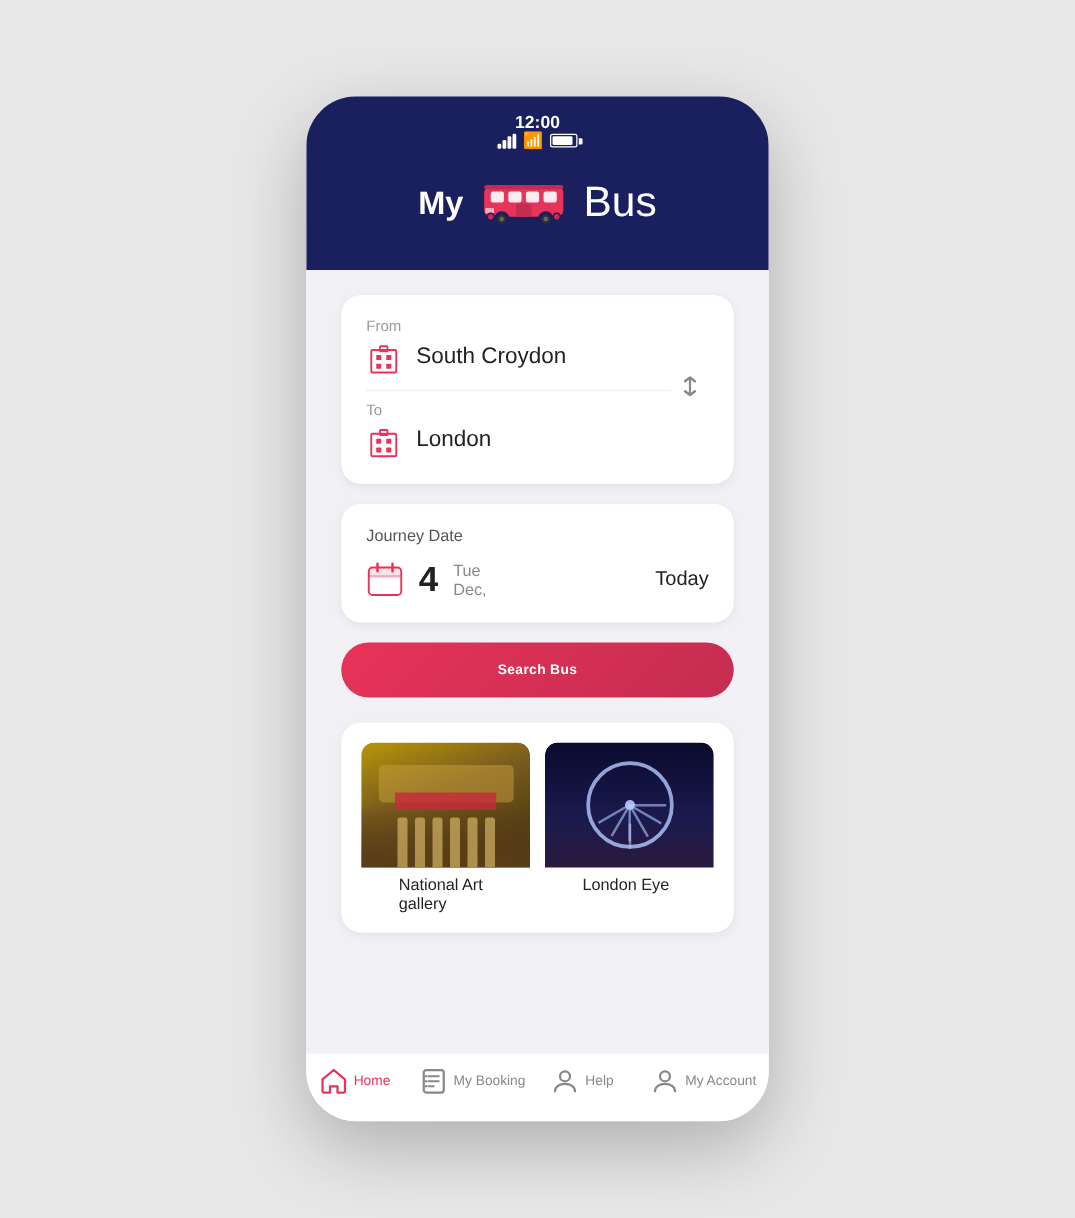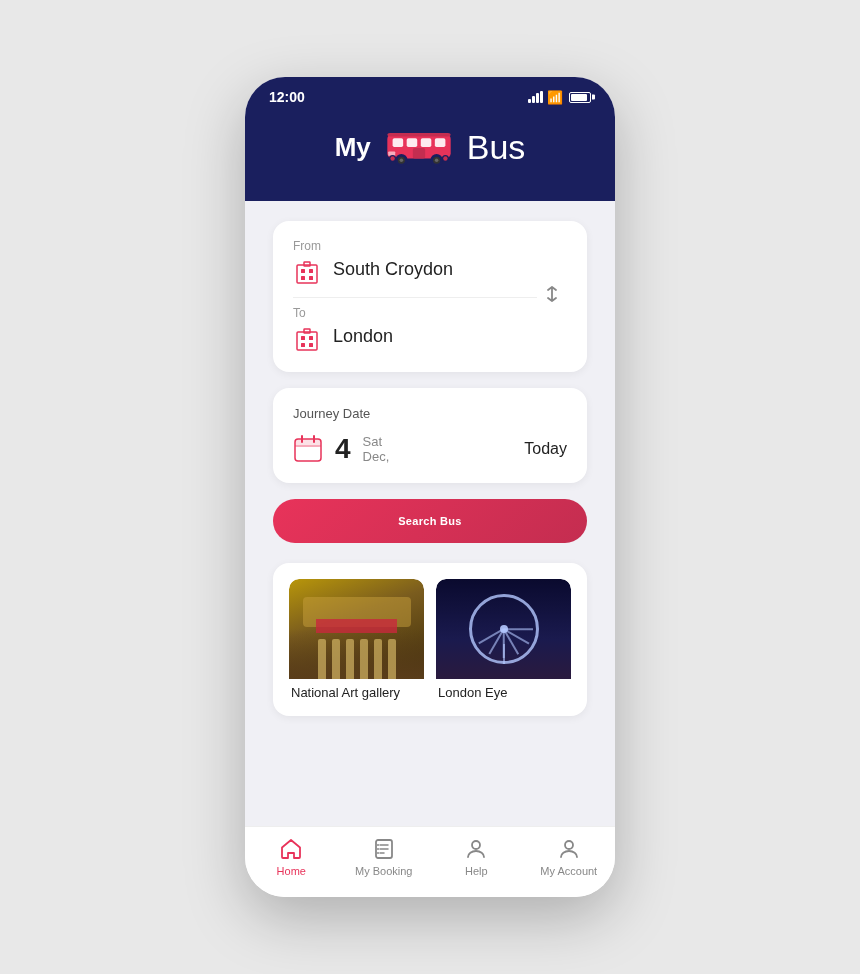--- a/index.html
+++ b/index.html
@@ -22,20 +22,21 @@
       display: flex;
       flex-direction: column;
     }
     
     .status-bar {
       background: #1a1f5e;
       padding: 12px 24px 0;
       display: flex;
       justify-content: space-between;
       align-items: center;
+      flex-direction: column;
     }
     .status-time {
       color: #fff;
       font-size: 14px;
       font-weight: 600;
     }
     .status-icons {
       display: flex;
       align-items: center;
       gap: 5px;
@@ -249,34 +250,35 @@
     }
     .tourist-item {
       border-radius: 10px;
       overflow: hidden;
     }
     .tourist-name {
       font-size: 13px;
       color: #222;
       padding: 6px 2px 0;
       font-weight: 400;
+      margin-left: 28px;
     }
 
     
     .bottom-nav {
       background: #fff;
       display: flex;
       justify-content: space-around;
       align-items: center;
       padding: 10px 0 20px;
       border-top: 1px solid #eee;
     }
     .nav-item {
       display: flex;
-      flex-direction: column;
+      flex-direction: row;
       align-items: center;
       gap: 4px;
       cursor: pointer;
       min-width: 60px;
     }
     .nav-label {
       font-size: 11px;
       color: #888;
     }
     .nav-item.active .nav-label {
@@ -485,21 +487,21 @@
         <div class="date-left">
           <svg class="cal-icon" viewBox="0 0 30 30" fill="none" xmlns="http://www.w3.org/2000/svg">
             <rect x="2" y="5" width="26" height="22" rx="3" stroke="#e8335a" stroke-width="1.5" fill="none"></rect>
             <rect x="2" y="11" width="26" height="2" fill="#e8335a" opacity="0.3"></rect>
             <line x1="9" y1="2" x2="9" y2="8" stroke="#e8335a" stroke-width="2" stroke-linecap="round"></line>
             <line x1="21" y1="2" x2="21" y2="8" stroke="#e8335a" stroke-width="2" stroke-linecap="round"></line>
             <rect x="2" y="5" width="26" height="8" rx="3" fill="#e8335a" opacity="0.15"></rect>
           </svg>
           <span class="date-num">4</span>
           <div>
-            <div class="date-detail">Sat</div>
+            <div class="date-detail">Tue</div>
             <div class="date-detail">Dec,</div>
           </div>
         </div>
         <span class="today-label">Today</span>
       </div>
     </div>
 
     
     <button class="search-btn">Search Bus</button>
 

